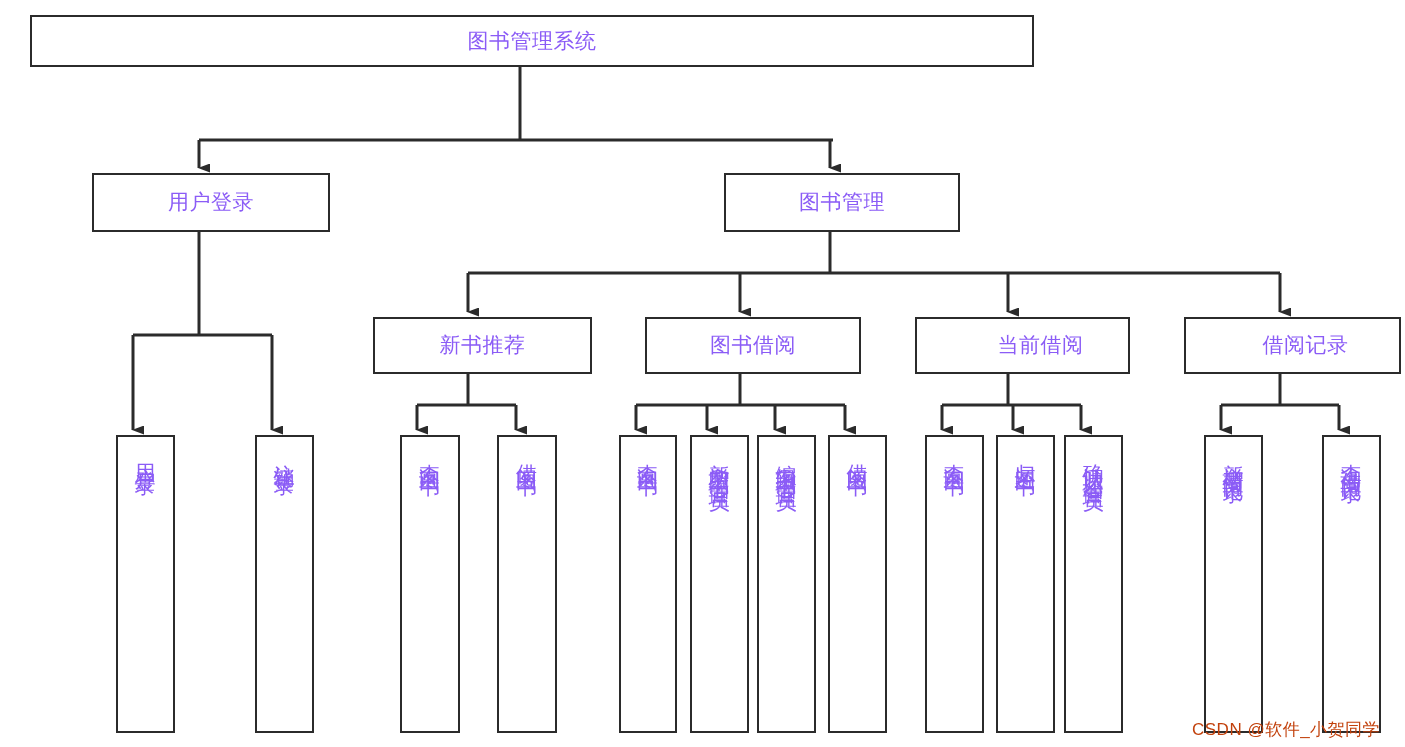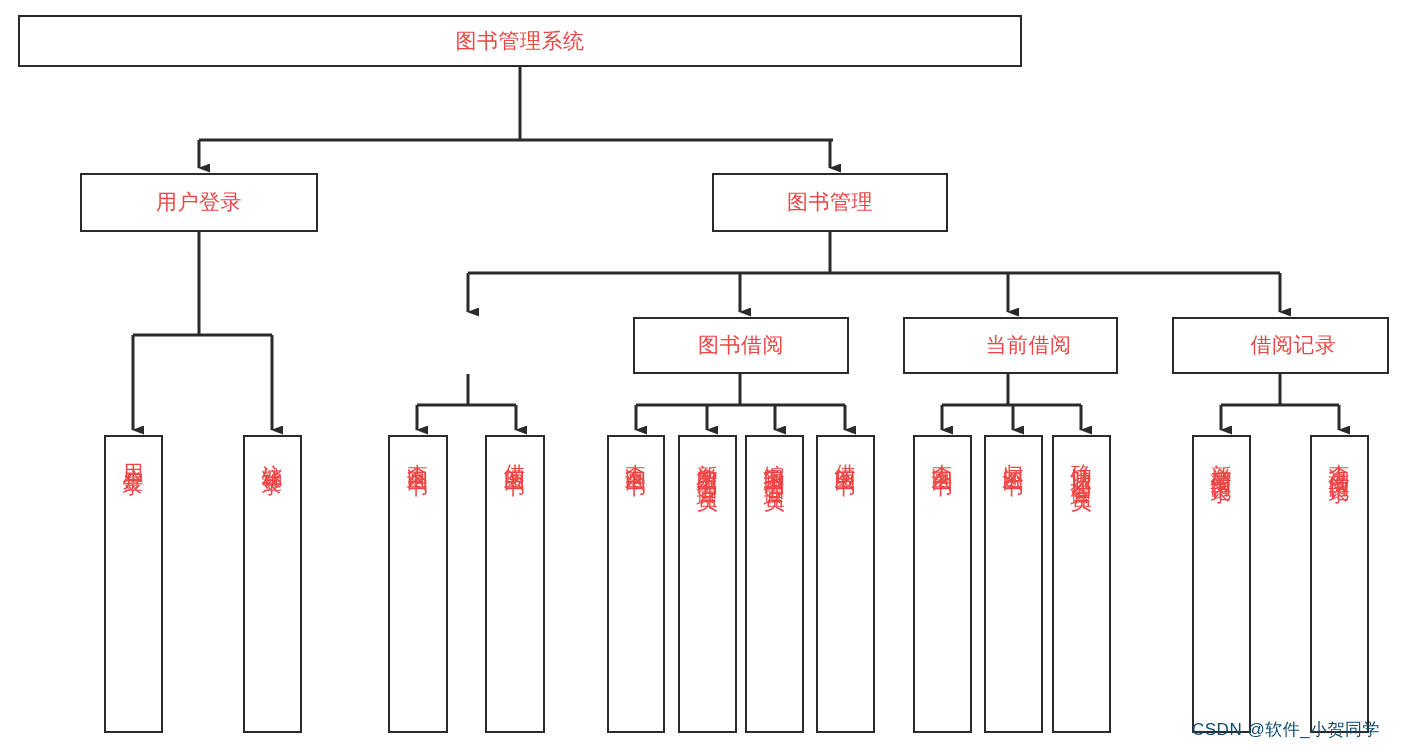--- a/index.html
+++ b/index.html
@@ -26,22 +26,23 @@
     pointer-events: none;
   }
   .node {
     position: absolute;
     box-sizing: border-box;
     border: 2.5px solid #2b2b2b;
     background: #ffffff;
     display: flex;
     align-items: center;
     justify-content: center;
-    color: #ef4444;
+    color: #8b5cf6;
     line-height: 1.18;
+    margin-left: 12px;
   }
   .node.h {
     font-size: 21px;
     letter-spacing: 0.5px;
   }
   .node.leaf {
     font-size: 21px;
     align-items: flex-start;
     padding-top: 10px;
   }
@@ -49,21 +50,21 @@
     writing-mode: vertical-rl;
     text-orientation: upright;
     letter-spacing: 4px;
     line-height: 1;
     white-space: nowrap;
     display: block;
   }
   .watermark {
     position: absolute;
     font-size: 17px;
-    color: #0c4a6e;
+    color: #c2410c;
     white-space: nowrap;
     letter-spacing: 0.5px;
   }
 </style>
 </head>
 <body>
 
 <div id="canvas">
 
   <svg id="wires" viewBox="0 0 1405 747" width="1405" height="747" xmlns="http://www.w3.org/2000/svg">
@@ -120,20 +121,23 @@
     <span>图书管理系统</span>
   </div>
 
   <div class="node h" style="left:80px;top:173px;width:238px;height:59px;">
     <span>用户登录</span>
   </div>
   <div class="node h" style="left:712px;top:173px;width:236px;height:59px;">
     <span>图书管理</span>
   </div>
 
+  <div class="node h" style="left:361px;top:317px;width:219px;height:57px;">
+    <span>新书推荐</span>
+  </div>
   <div class="node h" style="left:633px;top:317px;width:216px;height:57px;">
     <span>图书借阅</span>
   </div>
   <div class="node h" style="left:903px;top:317px;width:215px;height:57px;padding-left:36px;">
     <span>当前借阅</span>
   </div>
   <div class="node h" style="left:1172px;top:317px;width:217px;height:57px;padding-left:26px;">
     <span>借阅记录</span>
   </div>
 

